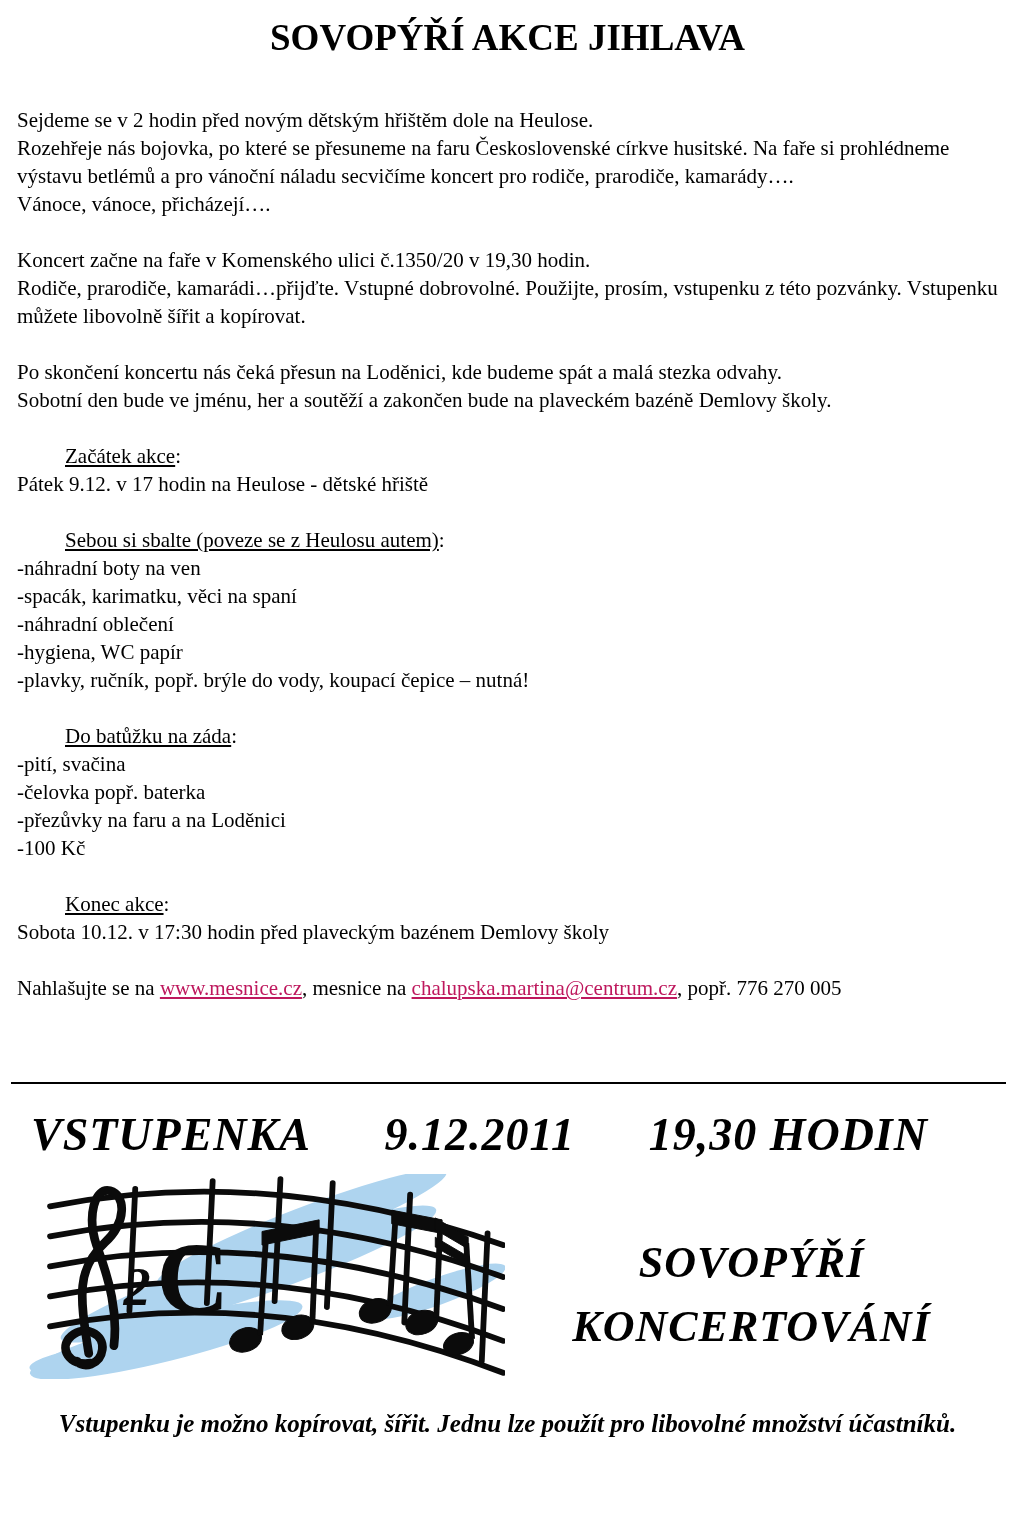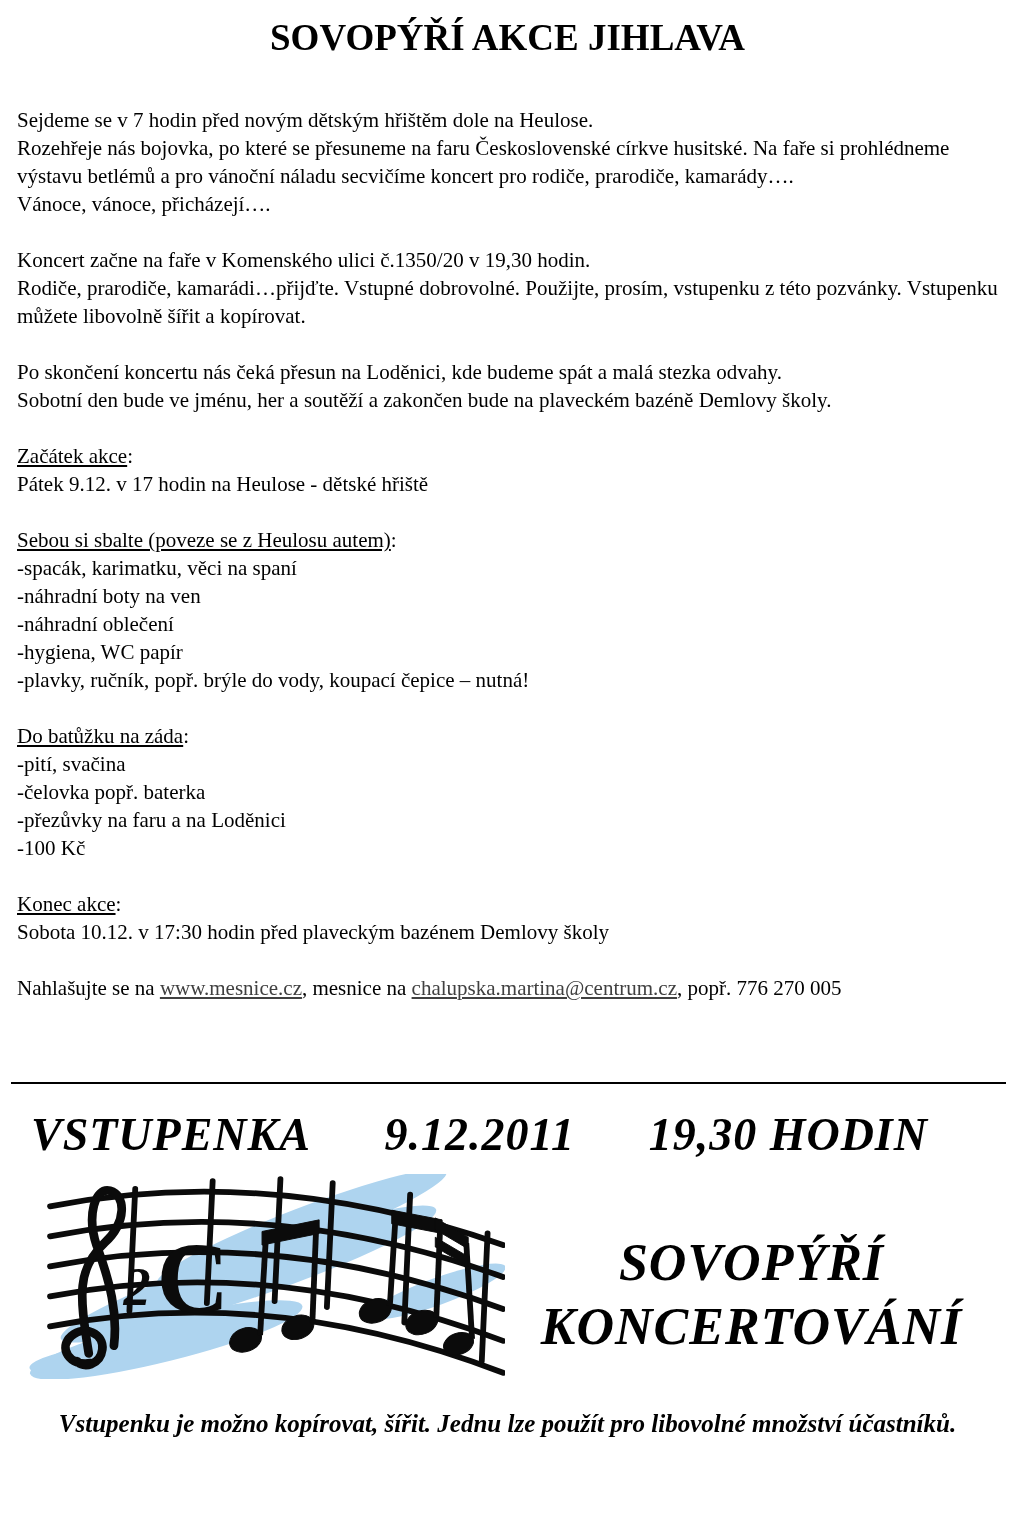--- a/index.html
+++ b/index.html
@@ -22,24 +22,24 @@
     line-height: 48px;
     margin: 0 0 0 0;
   }
   .body-text {
     font-size: 21px;
     line-height: 28px;
   }
   .para { margin: 28px 0 0 0; }
   .para.first { margin-top: 44px; }
   .tight { margin: 0; }
-  .section-label { text-decoration: underline; }
+  .section-label { text-decoration: underline; margin-left: 48px; }
   .list-line { margin: 0; }
   a.doc-link {
-    color: #404040;
+    color: #be185d;
     text-decoration: underline;
     cursor: pointer;
   }
   .divider {
     border: none;
     border-top: 2px solid #000000;
     margin: 80px -8px 0 -6px;
   }
   
   .ticket-row1 {
@@ -62,21 +62,21 @@
     width: 484px;
     height: 205px;
     flex: 0 0 auto;
     margin-left: 4px;
   }
   .event-title {
     flex: 1 1 auto;
     text-align: center;
     font-style: italic;
     font-weight: bold;
-    font-size: 52px;
+    font-size: 44px;
     line-height: 64px;
     letter-spacing: 1px;
     margin-top: 36px;
   }
   .ticket-footer {
     text-align: center;
     font-style: italic;
     font-weight: bold;
     font-size: 25px;
     line-height: 30px;
@@ -86,21 +86,21 @@
 </head>
 <body>
 
 <div class="page">
 
   <h1 class="doc-title">
     <div>SOVOPÝŘÍ AKCE JIHLAVA</div>
   </h1>
 
   <div class="body-text para first">
-    <p class="tight">Sejdeme se v 7 hodin před novým dětským hřištěm dole na Heulose.</p>
+    <p class="tight">Sejdeme se v 2 hodin před novým dětským hřištěm dole na Heulose.</p>
     <p class="tight">Rozehřeje nás bojovka, po které se přesuneme na faru Československé církve husitské. Na faře si prohlédneme výstavu betlémů a pro vánoční náladu secvičíme koncert pro rodiče, prarodiče, kamarády….</p>
     <p class="tight">Vánoce, vánoce, přicházejí….</p>
   </div>
 
   <div class="body-text para">
     <p class="tight">Koncert začne na faře v Komenského ulici č.1350/20 v 19,30 hodin.</p>
     <p class="tight">Rodiče, prarodiče, kamarádi…přijďte. Vstupné dobrovolné. Použijte, prosím, vstupenku z této pozvánky. Vstupenku můžete libovolně šířit a kopírovat.</p>
   </div>
 
   <div class="body-text para">
@@ -108,22 +108,22 @@
     <p class="tight">Sobotní den bude ve jménu, her a soutěží a zakončen bude na plaveckém bazéně Demlovy školy.</p>
   </div>
 
   <div class="body-text para">
     <p class="tight"><span class="section-label">Začátek akce</span><span>:</span></p>
     <p class="tight">Pátek 9.12. v 17 hodin na Heulose - dětské hřiště</p>
   </div>
 
   <div class="body-text para">
     <p class="tight"><span class="section-label">Sebou si sbalte (poveze se z Heulosu autem)</span><span>:</span></p>
+    <p class="tight list-line">-náhradní boty na ven</p>
     <p class="tight list-line">-spacák, karimatku, věci na spaní</p>
-    <p class="tight list-line">-náhradní boty na ven</p>
     <p class="tight list-line">-náhradní oblečení</p>
     <p class="tight list-line">-hygiena, WC papír</p>
     <p class="tight list-line">-plavky, ručník, popř. brýle do vody, koupací čepice – nutná!</p>
   </div>
 
   <div class="body-text para">
     <p class="tight"><span class="section-label">Do batůžku na záda</span><span>:</span></p>
     <p class="tight list-line">-pití, svačina</p>
     <p class="tight list-line">-čelovka popř. baterka</p>
     <p class="tight list-line">-přezůvky na faru a na Loděnici</p>

